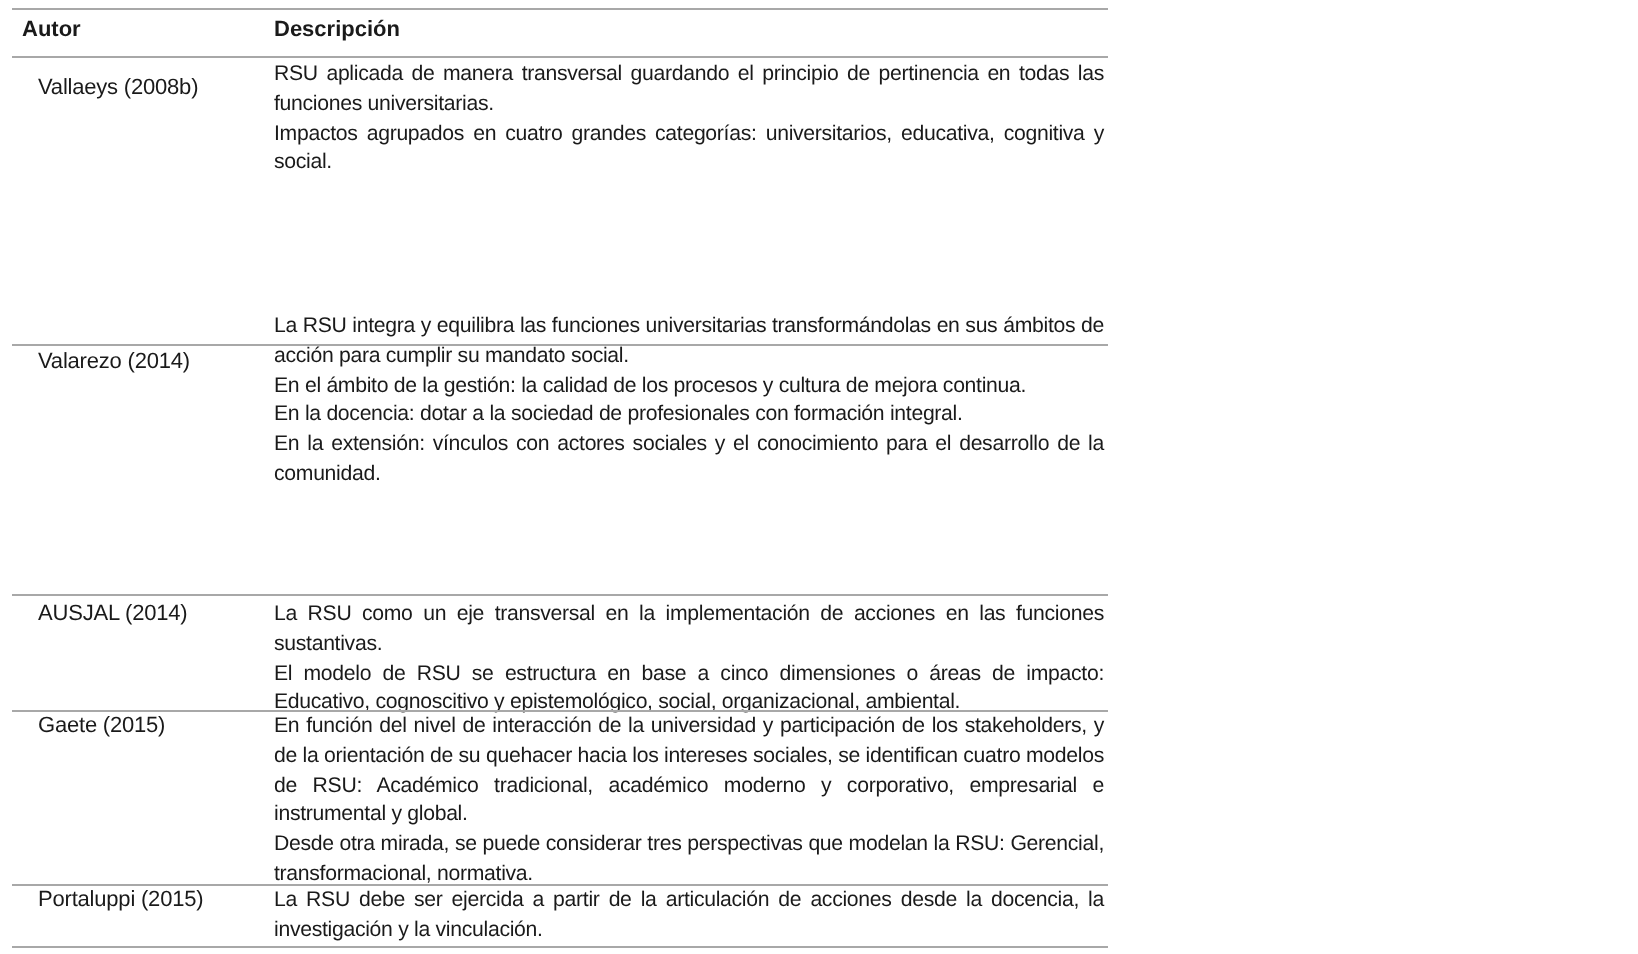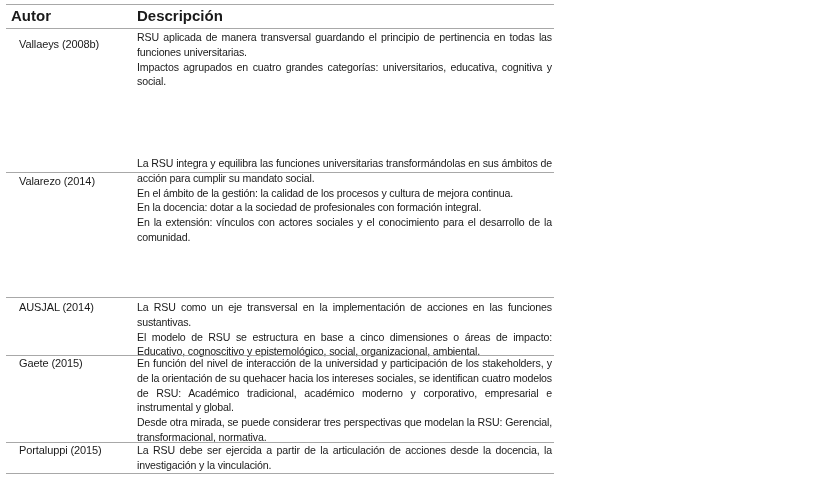--- a/index.html
+++ b/index.html
@@ -6,21 +6,21 @@
     body { width: 819px; height: 477px; overflow: hidden; position: relative;
            font-family: "Liberation Sans", sans-serif; color: #1a1a1a; }
     .table { position: absolute; left: 6px; top: 4px; width: 548px; }
     .hline { position: absolute; left: 0; width: 548px; height: 0;
              border-top: 1.5px solid #a8a8a8; }
     .cell-author { position: absolute; left: 13px; font-size: 11px; font-weight: normal;
                    line-height: 15px; letter-spacing: -0.1px; }
     .cell-desc { position: absolute; left: 131px; width: 415px; font-size: 10.6px;
                  line-height: 14.8px; letter-spacing: -0.15px; }
     .cell-desc p { margin: 0; text-align: justify; text-align-last: left; }
-    .hdr { position: absolute; font-size: 15px; font-weight: bold; line-height: 15px; }
+    .hdr { position: absolute; font-size: 11px; font-weight: bold; line-height: 15px; }
   </style>
 </head>
 <body>
 
 <div class="table">
   <div class="hline" style="top:0px"></div>
   <div class="hdr" style="left:5px; top:4px">Autor</div>
   <div class="hdr" style="left:131px; top:4px">Descripción</div>
   <div class="hline" style="top:24px"></div>
 

